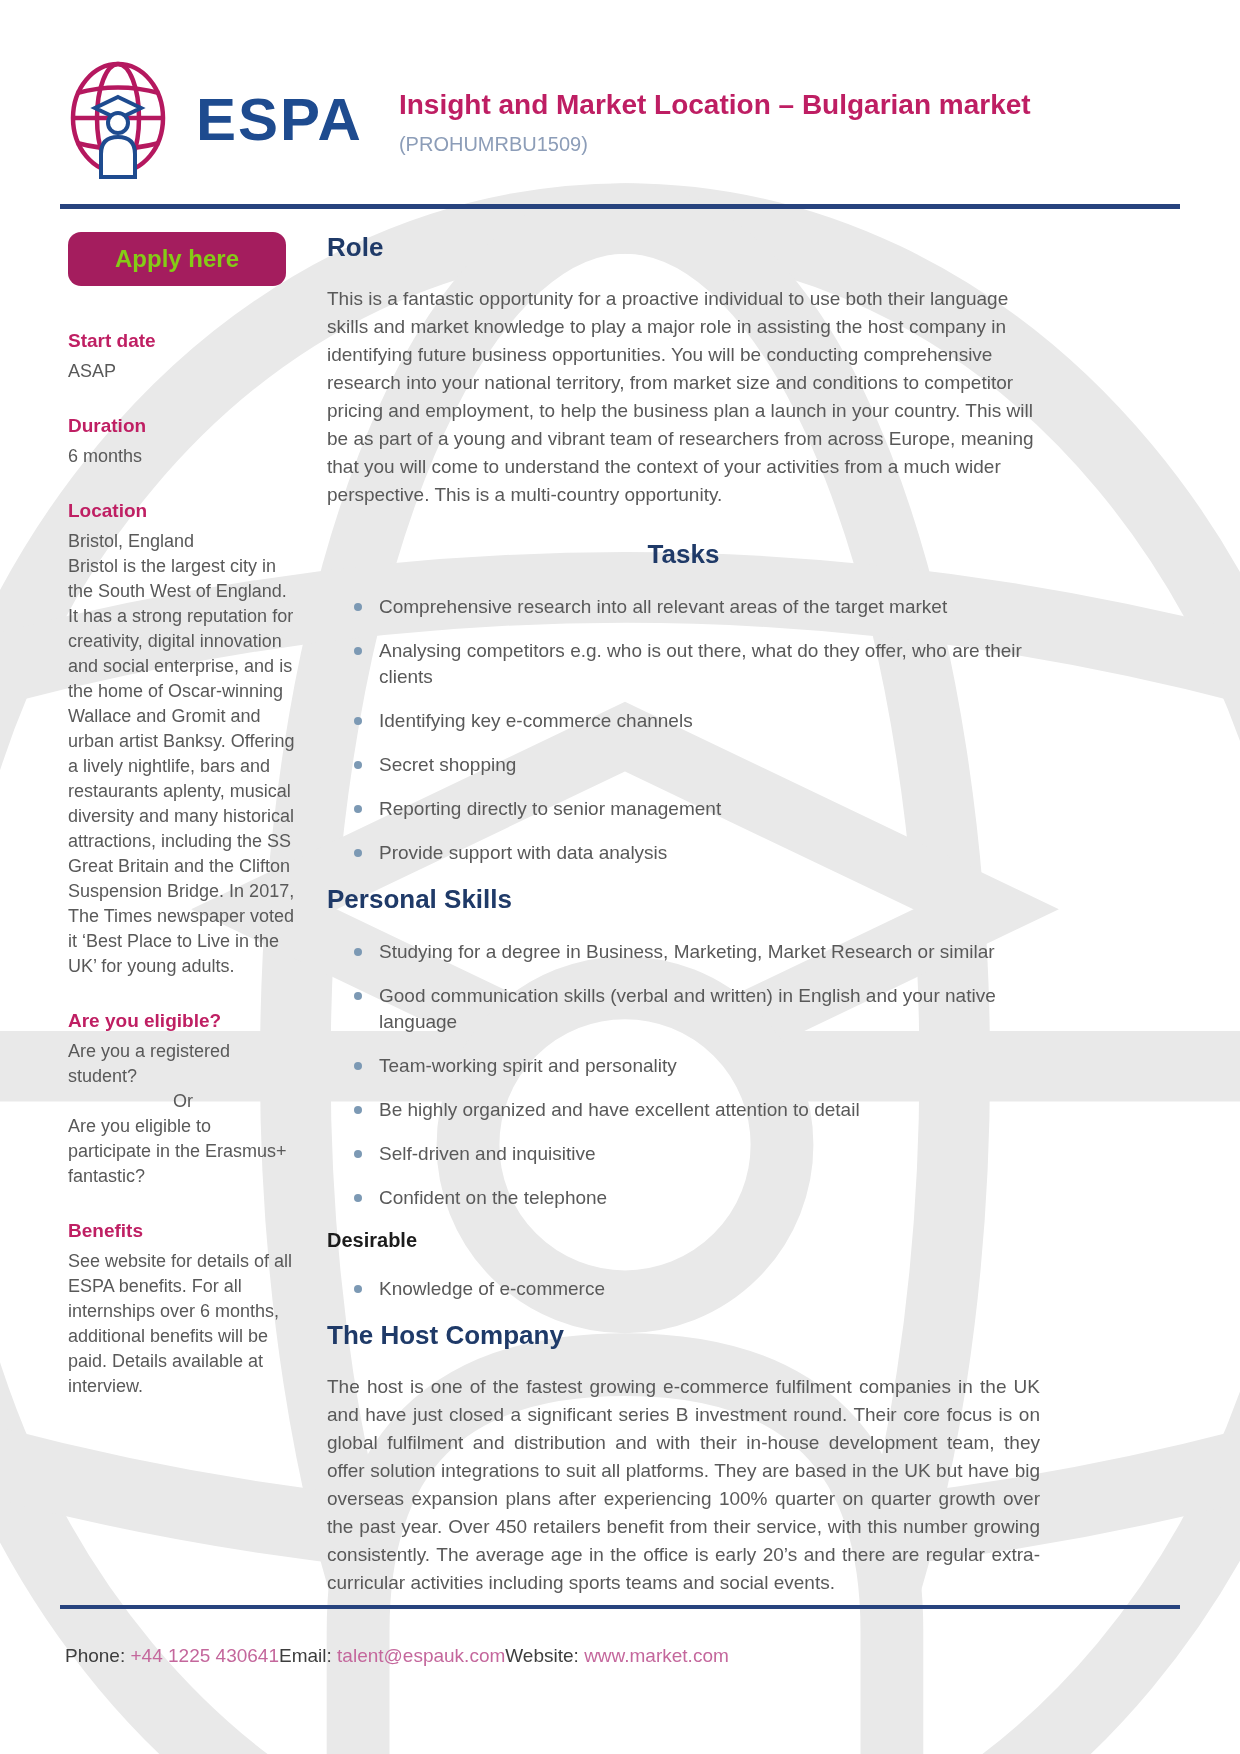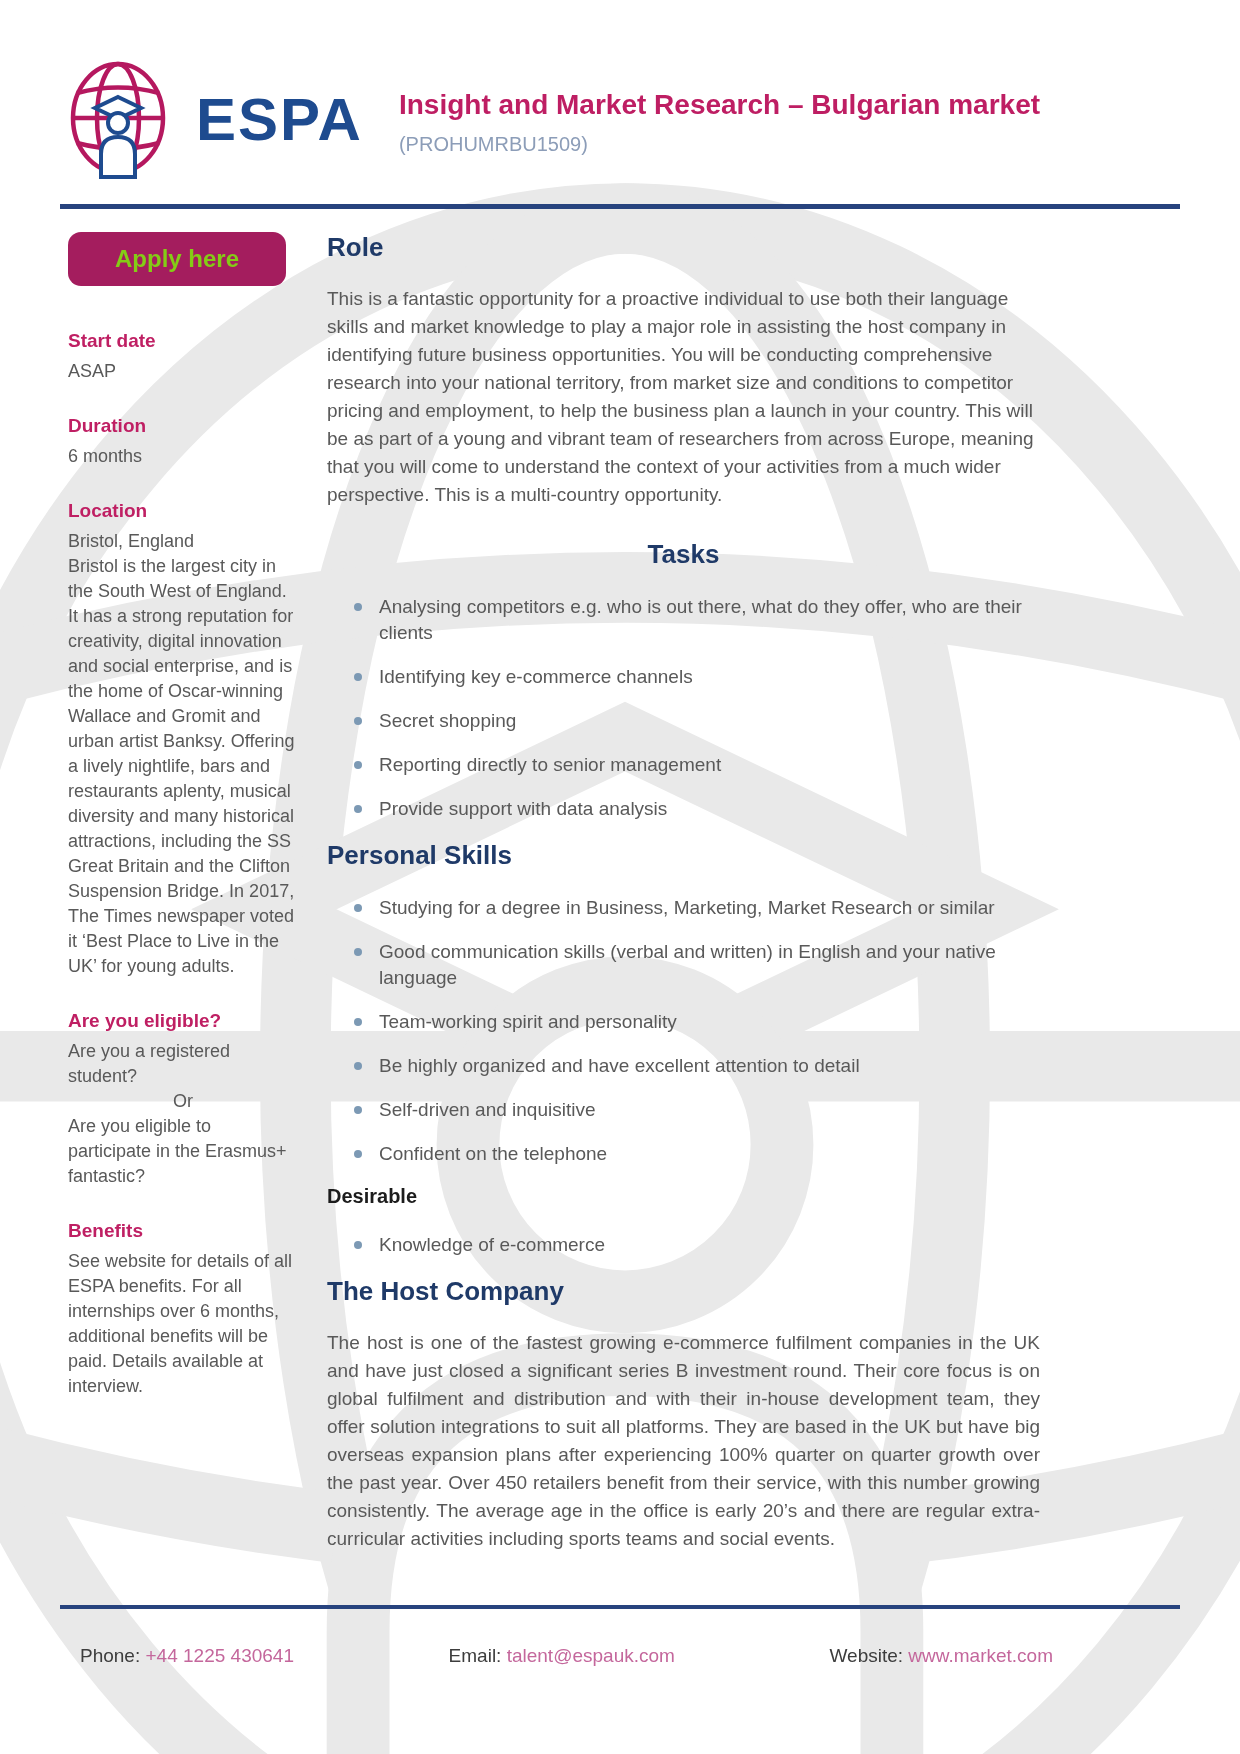--- a/index.html
+++ b/index.html
@@ -70,22 +70,22 @@
   ul.bullets .dot {
     flex:none; width:8px; height:8px; border-radius:50%;
     background:#7c99b4; margin:9px 17px 0 0;
   }
   .desirable {
     color:#1c1c1c; font-size:20px; font-weight:bold; margin-top:10px; margin-bottom:4px;
   }
   
   .footer {
     position:absolute; left:65px; top:1645px; width:973px; z-index:1;
-    display:flex; justify-content:space-between;
-    font-size:19px; color:#3d3d3d;margin-left:15px;
+    display:flex; justify-content:flex-start;
+    font-size:19px; color:#3d3d3d;
   }
   .footer a { color:#c4679c; text-decoration:none; }
 </style>
 </head>
 <body>
 
 <div class="page">
 
   <svg class="watermark" viewBox="0 0 100 122" xmlns="http://www.w3.org/2000/svg" aria-hidden="true">
     <g stroke="#e9e9e9" stroke-width="4.5" fill="none">
@@ -112,21 +112,21 @@
         <path d="M9 84 Q50 95 91 84"></path>
       </g>
       <g stroke="#1e4b8f" stroke-width="4" fill="#ffffff">
         <polygon points="50,38 73,49 50,60 27,49"></polygon>
         <circle cx="50" cy="64" r="10"></circle>
         <path d="M33 118 L33 95 Q33 78 50 78 Q67 78 67 95 L67 118 Z"></path>
       </g>
     </svg>
     <div class="brand">ESPA</div>
     <div class="title-block">
-      <div class="doc-title">Insight and Market Research – Bulgarian market</div>
+      <div class="doc-title">Insight and Market Location – Bulgarian market</div>
       <div class="doc-ref">(PROHUMRBU1509)</div>
     </div>
   </div>
   <div class="rule rule-top"></div>
 
   <div class="content">
 
     <aside class="sidebar">
       <button class="apply-btn">Apply here</button>
 
@@ -160,20 +160,24 @@
       </div>
     </aside>
 
     <main class="main">
 
       <div class="h2">Role</div>
       <p class="para">This is a fantastic opportunity for a proactive individual to use both their language skills and market knowledge to play a major role in assisting the host company in identifying future business opportunities. You will be conducting comprehensive research into your national territory, from market size and conditions to competitor pricing and employment, to help the business plan a launch in your country. This will be as part of a young and vibrant team of researchers from across Europe, meaning that you will come to understand the context of your activities from a much wider perspective. This is a multi-country opportunity.</p>
 
       <div class="h2 section-gap">Tasks</div>
       <ul class="bullets">
+        <li>
+            <span class="dot"></span>
+            <span>Comprehensive research into all relevant areas of the target market</span>
+          </li>
         <li>
             <span class="dot"></span>
             <span>Analysing competitors e.g. who is out there, what do they offer, who are their clients</span>
           </li>
         <li>
             <span class="dot"></span>
             <span>Identifying key e-commerce channels</span>
           </li>
         <li>
             <span class="dot"></span>

